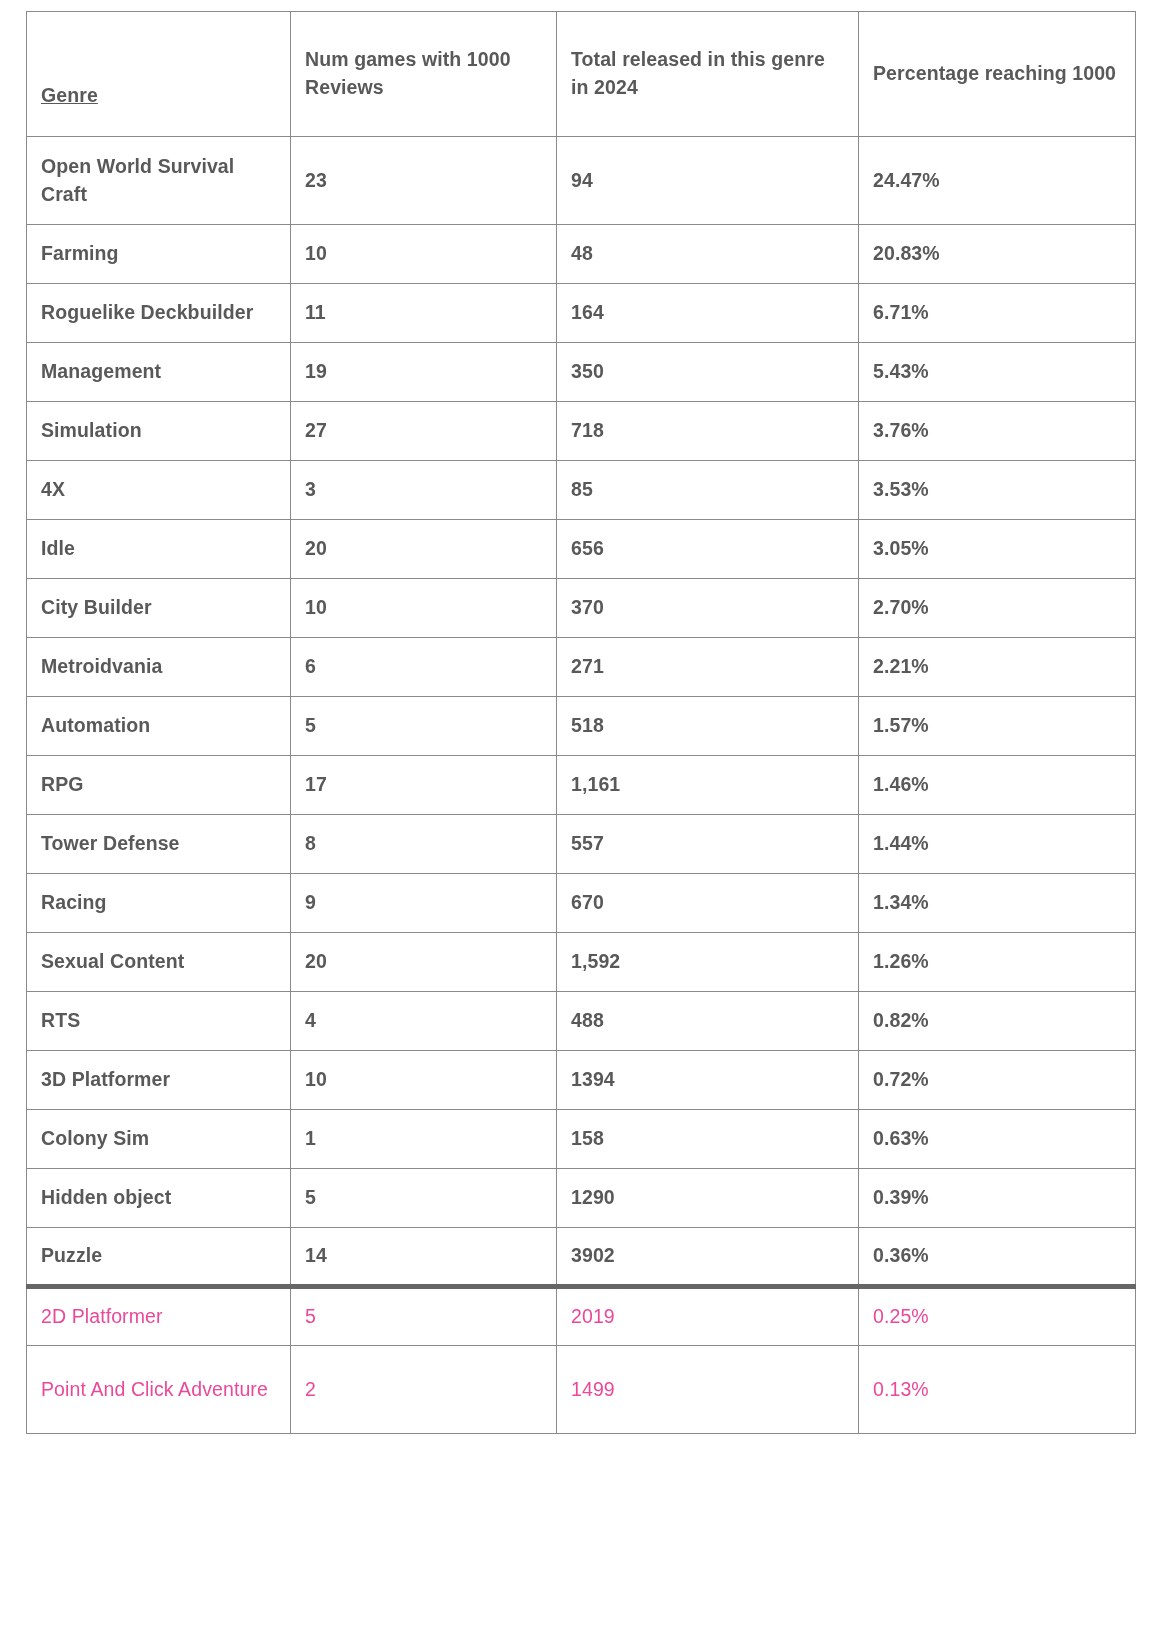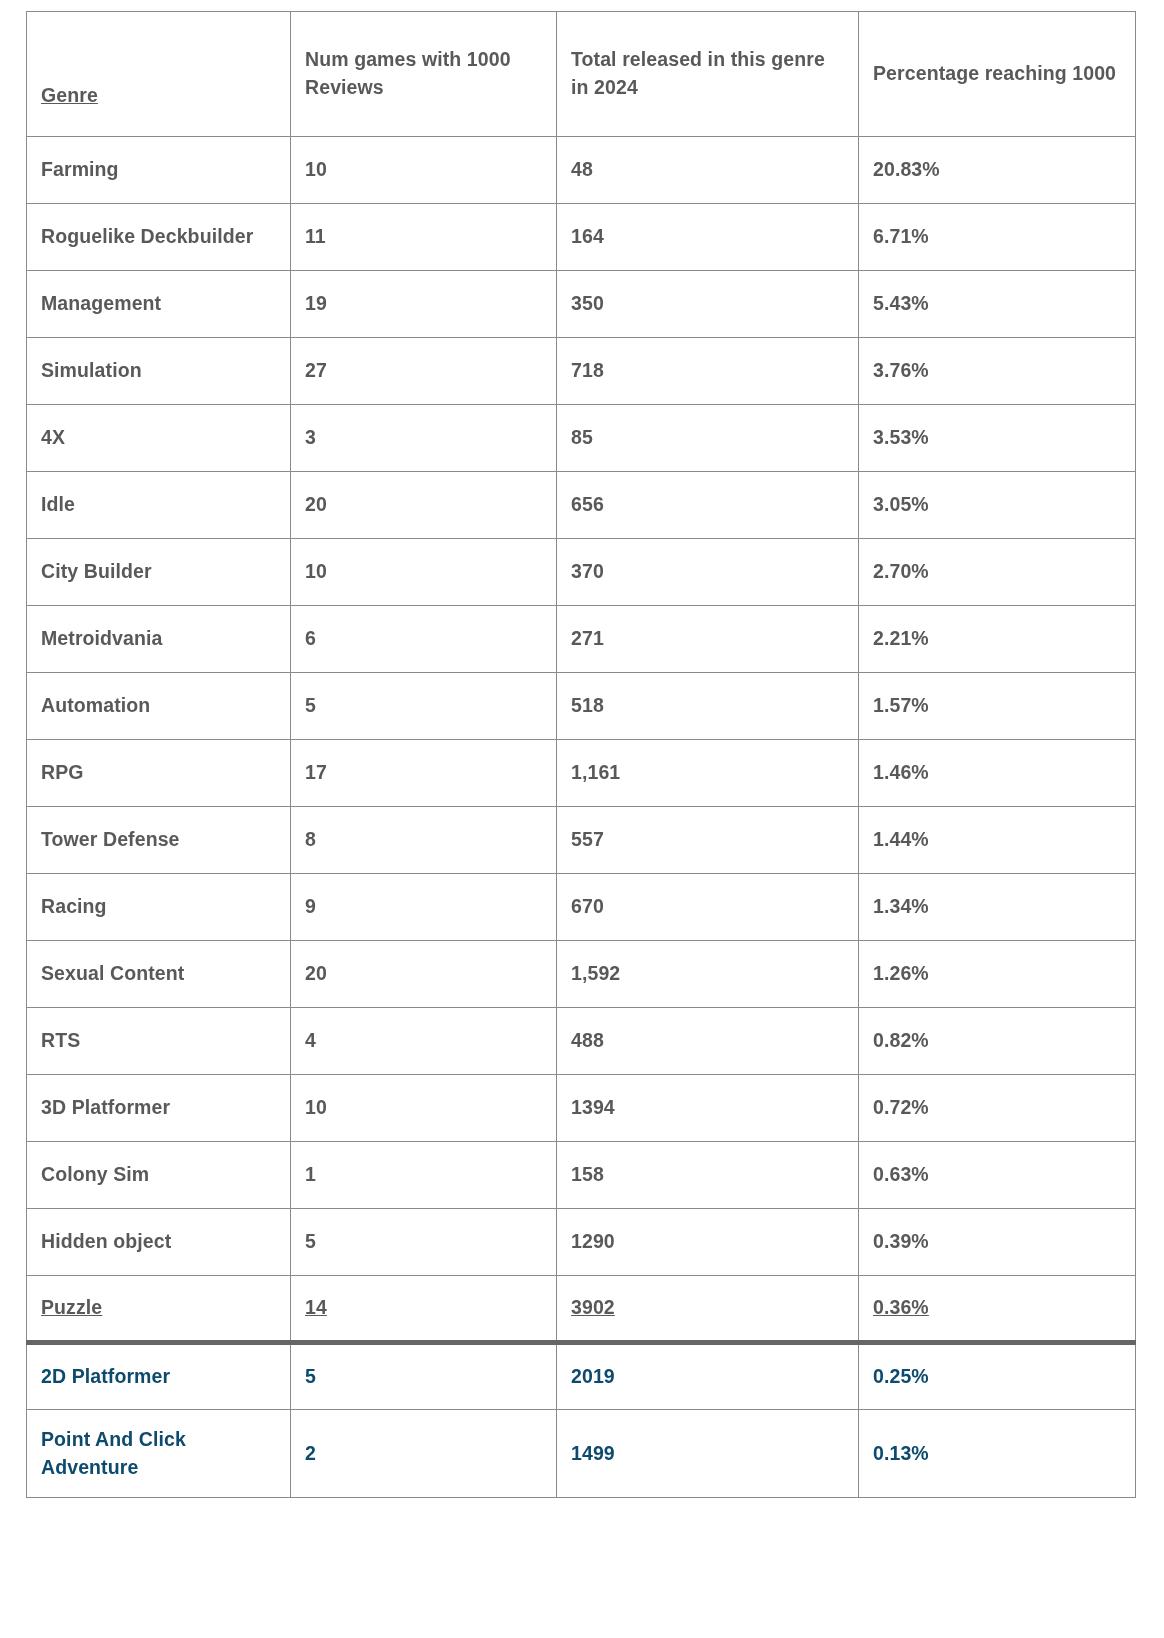--- a/index.html
+++ b/index.html
@@ -52,33 +52,32 @@
     height: 98px;
     font-weight: bold;
     color: #595959;
     vertical-align: middle;
   }
   table.data-table thead th.genre-head {
     vertical-align: bottom;
     padding-bottom: 26px;
     text-decoration: underline;
   }
-  table.data-table tbody tr { height: 67px; }
+  table.data-table tbody tr { height: 59px; }
   table.data-table tbody tr.tall { height: 88px; }
 
   
   table.data-table tbody tr.separator-row > td {
     border-bottom: 5px solid #666666;
-    text-decoration: underline;
   }
 
   
   table.data-table tbody tr.muted > td {
-    font-weight: bold;
-    color: #0c4a6e;
+    font-weight: normal;
+    color: #ec4899;
   }
 </style>
 </head>
 <body>
 
 <div class="page">
   <div class="table-wrap">
     <table class="data-table">
       <colgroup>
         <col class="c-genre">
@@ -88,20 +87,26 @@
       </colgroup>
       <thead>
         <tr>
           <th class="genre-head">Genre</th>
           <th>Num games with 1000 Reviews</th>
           <th>Total released in this genre in 2024</th>
           <th>Percentage reaching 1000</th>
         </tr>
       </thead>
       <tbody id="table-body">
+          <tr class="tall">
+            <td>Open World Survival Craft</td>
+            <td>23</td>
+            <td>94</td>
+            <td>24.47%</td>
+          </tr>
           <tr>
             <td>Farming</td>
             <td>10</td>
             <td>48</td>
             <td>20.83%</td>
           </tr>
           <tr>
             <td>Roguelike Deckbuilder</td>
             <td>11</td>
             <td>164</td>

